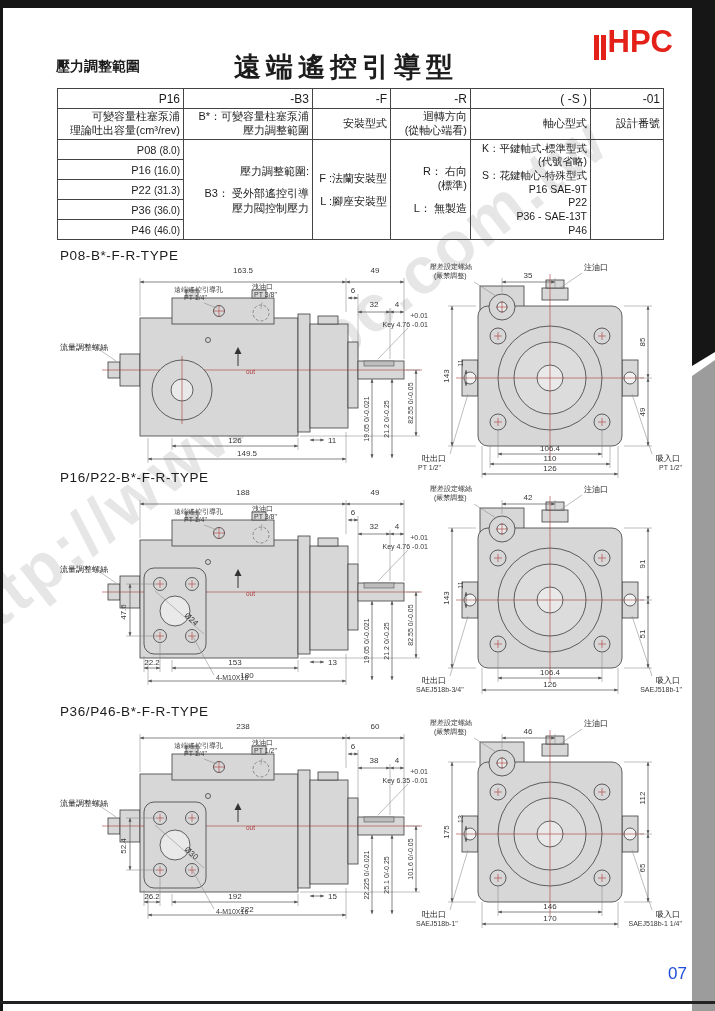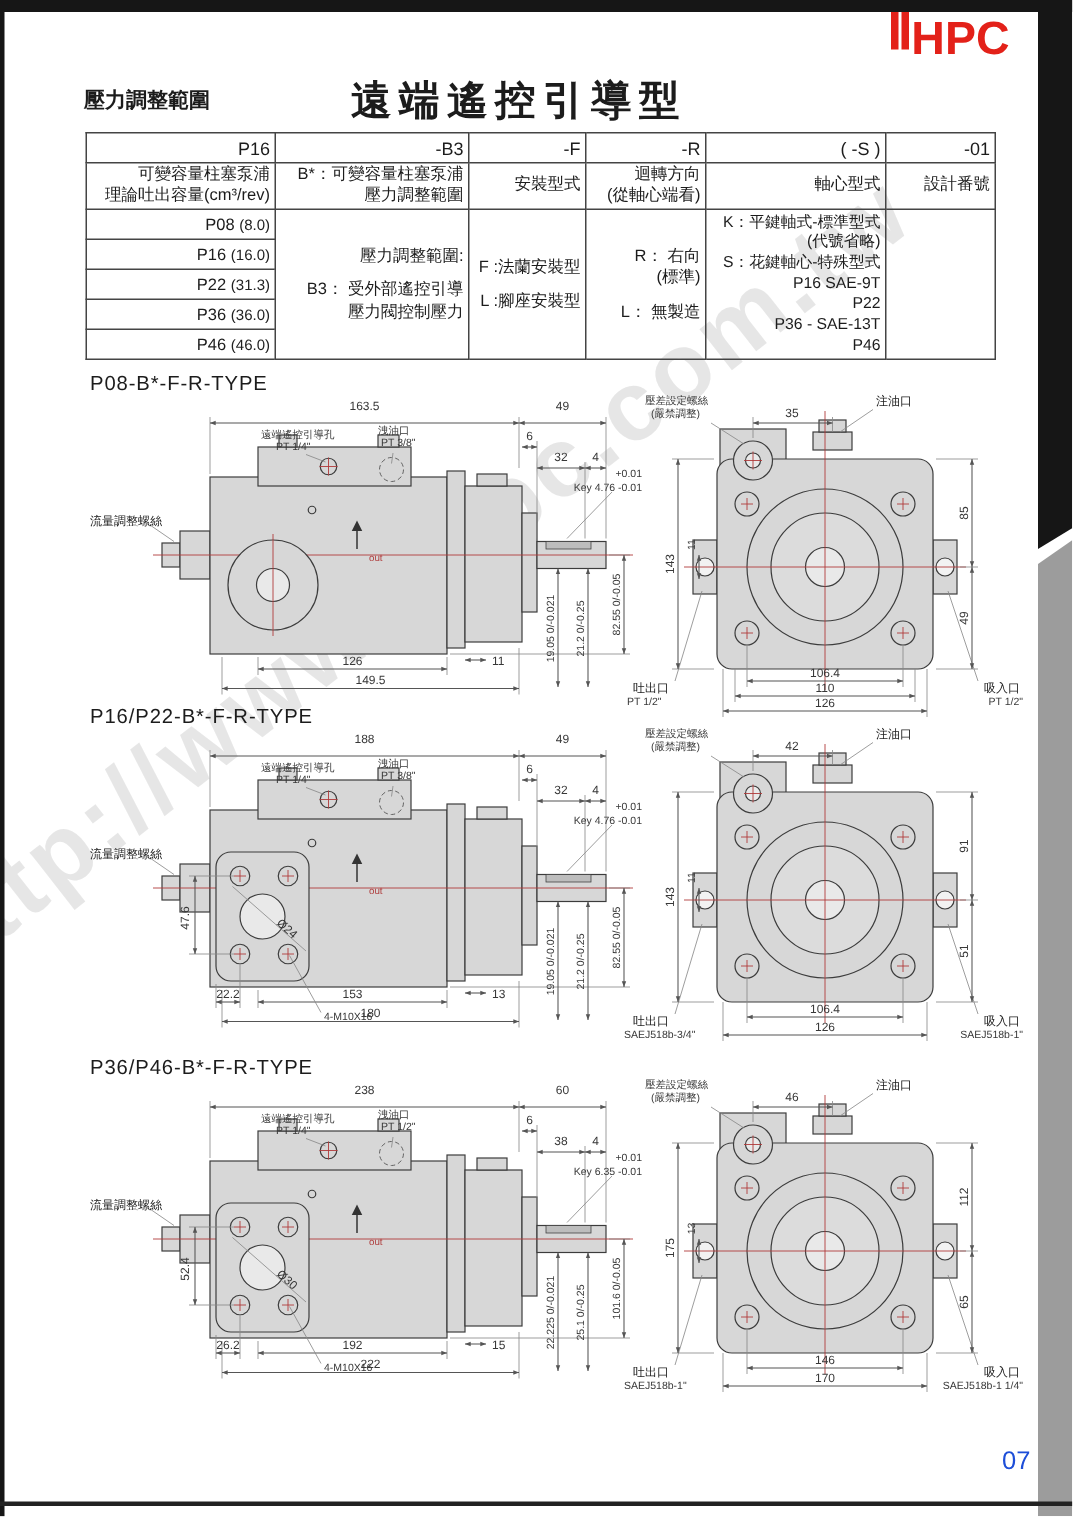--- a/index.html
+++ b/index.html
@@ -11,21 +11,21 @@
   .sidebar{position:absolute;right:0;top:0;width:23px;height:1011px;}
   .sb-black{position:absolute;top:0;left:0;right:0;height:366px;background:#161616;
             clip-path:polygon(0 0,100% 0,100% 352px,0 366px);}
   .sb-gray{position:absolute;top:360px;left:0;right:0;bottom:0;background:#9c9c9c;
            clip-path:polygon(0 16px,100% 0,100% 100%,0 100%);}
   .watermark{position:absolute;left:-50px;top:600px;width:1050px;font-size:66px;font-weight:bold;
              color:#cfcfcf;opacity:.5;letter-spacing:3px;transform:rotate(-38deg);transform-origin:0 50%;
              white-space:nowrap;z-index:0;}
   .titlebar{position:absolute;left:0;top:14px;width:692px;text-align:center;margin-top:35px;}
   .title{font-size:27px;font-weight:bold;letter-spacing:5px;}
-  .logo{position:absolute;right:42px;top:8px;display:flex;align-items:flex-start;}
+  .logo{position:absolute;right:42px;top:24px;display:flex;align-items:flex-end;}
   .lb{display:inline-block;width:5px;height:25px;background:#e32119;margin-right:2px;}
   .lt{font-size:31px;font-weight:bold;color:#e32119;letter-spacing:0px;}
   .secheading{position:absolute;left:56px;top:58px;font-size:14px;font-weight:bold;}
   table.spec{position:absolute;left:57px;top:88px;width:606px;border-collapse:collapse;table-layout:fixed;
              font-size:11px;z-index:1;}
   table.spec th,table.spec td{border:1px solid #444;padding:1px 3px;text-align:right;vertical-align:middle;}
   table.spec th{font-weight:normal;font-size:12px;height:17px;}
   tr.dr td{height:28px;font-size:11px;line-height:1.25;}
   td.model{height:17px;}
   .mc{font-size:11px;} .mp{font-size:10px;color:#222;}

